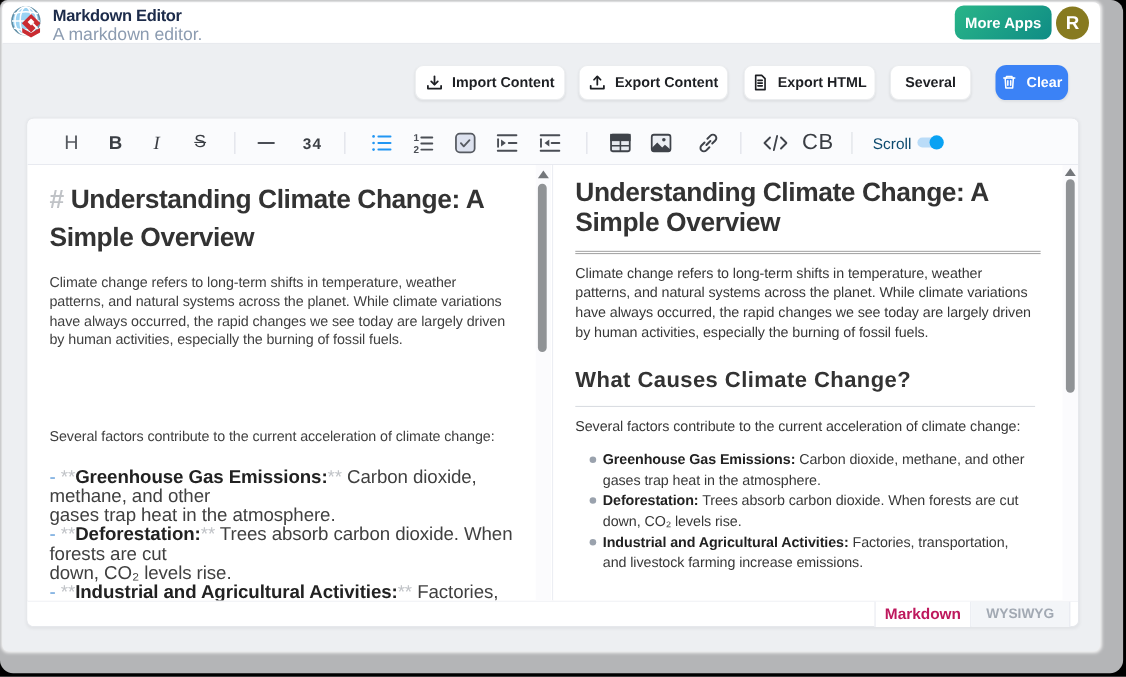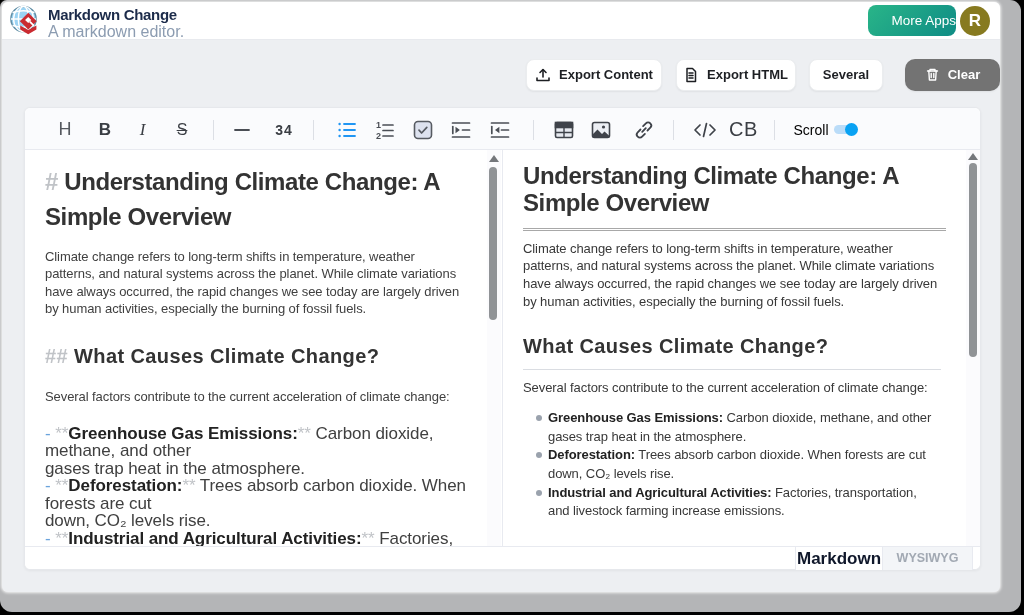--- a/index.html
+++ b/index.html
@@ -4,31 +4,31 @@
 <style>
 *{margin:0;padding:0;box-sizing:border-box}
 html,body{width:1024px;height:615px;background:#000;font-family:"Liberation Sans",sans-serif;overflow:hidden}
 .frame{position:absolute;left:0px;top:0px;width:1021px;height:612px;background:#b4b5b7;border-radius:7px 11px 12px 12px}
 .page{position:absolute;left:2px;top:2px;width:998px;height:590px;background:#edeff2;border-radius:6px;overflow:hidden;box-shadow:0 0 3px 1px rgba(255,255,255,.85)}
 
 .header{position:absolute;left:0;top:0;width:998px;height:38px;background:#fff;border-bottom:1px solid #e8eaee}
 .logo{position:absolute;left:1px;top:-3px}
 .title{position:absolute;left:46px;top:4px;font-size:15px;font-weight:700;color:#1c2b4a;letter-spacing:-.3px}
 .subtitle{position:absolute;left:46px;top:20.5px;font-size:16px;color:#8c9cb1}
-.moreapps{position:absolute;left:866px;top:3px;width:88px;height:31px;border-radius:8px;background:linear-gradient(135deg,#29b588,#0f8c85);color:#fff;font-size:13.5px;font-weight:400;text-align:right;line-height:31px}
+.moreapps{position:absolute;left:866px;top:3px;width:88px;height:31px;border-radius:8px;background:linear-gradient(135deg,#29b588,#0f8c85);color:#fff;font-size:13.5px;font-weight:700;text-align:center;line-height:31px}
 .avatar{position:absolute;left:958px;top:3.5px;width:30px;height:30px;border-radius:50%;background:#877a20;color:#fff;font-size:17px;font-weight:700;text-align:center;line-height:30px}
 
 .btnrow{position:absolute;left:0;top:56.5px;width:980px;height:33px}
 .btn{position:absolute;top:0;height:32.5px;background:#fff;border:1px solid #ebedef;border-radius:8px;box-shadow:0 1px 2px rgba(0,0,0,.06);font-size:13px;font-weight:700;color:#1d1f23;display:flex;align-items:center;justify-content:center;gap:8px}
 .btn svg{flex:0 0 auto}
 #b-import{left:375px;width:137px}
 #b-exportc{left:524px;width:136px}
 #b-exporth{left:673.5px;width:120px}
 #b-examples{left:807px;width:74px}
-#b-clear{left:903px;width:95px;background:#737373;border:none;border-radius:10px;color:#fff}
+#b-clear{left:903px;width:66px;background:#3b82f6;border:none;border-radius:10px;color:#fff}
 
 .panel{position:absolute;left:22px;top:105px;width:957px;height:463px;background:#fff;border:1px solid #e6e8ec;border-radius:6px;box-shadow:0 1px 3px rgba(0,0,0,.05)}
 .toolbar{position:absolute;left:0;top:0;width:955px;height:42px;background:#fafbfd;border-bottom:1px solid #e8eaf0;border-radius:6px 6px 0 0}
 .ti{position:absolute;top:9.5px;width:24px;height:24px;display:flex;align-items:center;justify-content:center;color:#4a4e55}
 .tsep{position:absolute;top:11.5px;width:1px;height:20px;background:#dcdfe5}
 
 .content{position:absolute;left:0;top:42px;width:955px;height:396px;overflow:hidden}
 .lpane{position:absolute;left:0;top:0;width:477px;height:396px;background:#fff}
 .rpane{position:absolute;left:478px;top:0;width:477px;height:396px;background:#fff}
 .vdiv{position:absolute;left:477px;top:0;width:1px;height:396px;background:#e8eaf0}
@@ -49,21 +49,21 @@
 .rh1{position:absolute;left:20px;top:11.5px;width:423px;font-size:24px;line-height:27.5px;font-weight:700;color:#333;letter-spacing:-.4px;padding-bottom:11px;border-bottom:3px double #a8a8a8}
 .rp1{position:absolute;left:20px;top:89.5px;font-size:13px;line-height:17.8px;color:#383838;letter-spacing:-.08px}
 .rh2{position:absolute;left:20px;top:182px;width:418px;font-size:20px;line-height:29px;font-weight:700;color:#333;letter-spacing:.4px;padding-bottom:8px;border-bottom:1px solid #dadde2}
 .rp2{position:absolute;left:20px;top:228.5px;font-size:13px;line-height:17.8px;color:#383838;letter-spacing:-.08px}
 .rul{position:absolute;left:20px;top:258.8px;font-size:13px;line-height:18.7px;color:#383838;letter-spacing:-.08px}
 .pli{position:relative;padding-left:25px}
 .bullet{position:absolute;left:13px;top:6px;width:6px;height:6px;border-radius:50%;background:#9aa2ad}
 .rul b,.rp1 b{color:#222}
 
 .footer{position:absolute;left:0;top:438px;width:955px;height:23px;background:#fff;border-top:1px solid #e8eaf0;border-radius:0 0 6px 6px}
-.tab1{position:absolute;left:770px;top:0;width:88px;height:23px;border-left:1px solid #e8eaf0;border-right:1px solid #e8eaf0;background:#fff;color:#0f172a;font-size:17px;font-weight:700;text-align:center;line-height:23px}
+.tab1{position:absolute;left:770px;top:0;width:88px;height:23px;border-left:1px solid #e8eaf0;border-right:1px solid #e8eaf0;background:#fff;color:#be185d;font-size:14px;font-weight:700;text-align:center;line-height:23px}
 .tab2{position:absolute;left:858px;top:0;width:90px;height:23px;background:#f3f5f8;color:#a2a9b3;font-size:12.5px;font-weight:700;text-align:center;line-height:23px;border-right:1px solid #e8eaf0}
 </style>
 </head>
 <body>
 <div class="frame"></div>
 <div class="page">
   <div class="header">
     <div class="logo">
       <svg width="44" height="44" viewBox="0 0 44 44">
         <circle cx="20.5" cy="20" r="12.6" fill="#9bd3f3" stroke="#628fa6" stroke-width="1.5"></circle>
@@ -77,26 +77,31 @@
         <g transform="rotate(45 25.3 22.2)">
           <rect x="19.35" y="16.25" width="11.9" height="11.9" fill="#ca2b31"></rect>
         </g>
         <g transform="rotate(45 25.2 21)">
           <rect x="23" y="18.8" width="4.4" height="4.4" fill="#fff"></rect>
         </g>
         <line x1="26.8" y1="22.6" x2="30.6" y2="26.4" stroke="#fff" stroke-width="1.8"></line>
         <path d="M17.2 26.4 L25.2 30.9 L33.4 26.4 L33.4 30.6 L25.2 35.2 L17.2 30.6 Z" fill="#ca2b31"></path>
       </svg>
     </div>
-    <div class="title">Markdown Change</div>
+    <div class="title">Markdown Editor</div>
     <div class="subtitle">A markdown editor.</div>
     <div class="moreapps">More Apps</div>
     <div class="avatar">R</div>
   </div>
   <div class="btnrow">
+    <div class="btn" id="b-import"><svg width="16" height="16" viewBox="0 0 16 16" fill="none" stroke="#1d1f23" stroke-width="1.6" stroke-linecap="round" stroke-linejoin="round">
+          <path d="M2 11v2.5h12V11"></path>
+          <path d="M8 2.5v7"></path>
+          <path d="M5 7l3 3 3-3"></path>
+        </svg>Import Content</div>
     <div class="btn" id="b-exportc"><svg width="16" height="16" viewBox="0 0 16 16" fill="none" stroke="#1d1f23" stroke-width="1.6" stroke-linecap="round" stroke-linejoin="round">
           <path d="M2 11v2.5h12V11"></path>
           <path d="M8 10V3"></path>
           <path d="M5 5.5l3-3 3 3"></path>
         </svg>Export Content</div>
     <div class="btn" id="b-exporth"><svg width="16" height="16" viewBox="0 0 16 16" fill="none" stroke="#1d1f23" stroke-width="1.5">
           <path d="M4 1.5h5.5L12.5 4.5V14.5H4z" stroke-linejoin="round"></path>
           <path d="M6 6h4M6 8.5h4M6 11h4" stroke-linecap="round"></path>
         </svg>Export HTML</div>
     <div class="btn" id="b-examples">Several</div>
@@ -190,29 +195,28 @@
       <div class="tsep" style="left:648px"></div>
       <div class="ti" style="left:667px">
           <svg width="26" height="24" fill="none" stroke="#3f434a" stroke-width="1.7" stroke-linecap="round" stroke-linejoin="round">
             <path d="M8 7l-5 5 5 5"></path>
             <path d="M18 7l5 5-5 5"></path>
             <line x1="14.5" y1="5.5" x2="11.5" y2="18.5"></line>
           </svg>
         </div>
       <div class="ti" style="left:706.5px;font-size:20px;color:#3a3e44;letter-spacing:.5px">CB</div>
       <div class="tsep" style="left:749px"></div>
-      <div class="ti" style="left:768px;width:36px;font-size:14px;color:#000000">Scroll</div>
+      <div class="ti" style="left:768px;width:36px;font-size:14px;color:#0c4a6e">Scroll</div>
       <div style="position:absolute;left:809px;top:16.7px;width:22px;height:9px;border-radius:4.5px;background:#badcf8"></div>
       <div style="position:absolute;left:819.5px;top:14.8px;width:13px;height:13px;border-radius:50%;background:#09a2f3"></div>
     </div>
     <div class="content">
       <div class="lpane">
         <div class="lh1"><span class="md">#</span> Understanding Climate Change: A<br>Simple Overview</div>
         <div class="lp1">Climate change refers to long-term shifts in temperature, weather<br>patterns, and natural systems across the planet. While climate variations<br>have always occurred, the rapid changes we see today are largely driven<br>by human activities, especially the burning of fossil fuels.</div>
-        <div class="lh2"><span class="md">##</span> What Causes Climate Change?</div>
         <div class="lp2">Several factors contribute to the current acceleration of climate change:</div>
         <div class="llist"><span class="dash">-</span> <span class="md">**</span><b>Greenhouse Gas Emissions:</b><span class="md">**</span> Carbon dioxide, methane, and other<br>gases trap heat in the atmosphere.<br><span class="dash">-</span> <span class="md">**</span><b>Deforestation:</b><span class="md">**</span> Trees absorb carbon dioxide. When forests are cut<br>down, CO₂ levels rise.<br><span class="dash">-</span> <span class="md">**</span><b>Industrial and Agricultural Activities:</b><span class="md">**</span> Factories, transportation,<br>and livestock farming increase emissions.</div>
         <div class="sbar" style="left:461.5px">
           <div class="sarrow" style="left:2px;top:4.5px"></div>
           <div class="sthumb" style="left:2.5px;top:17px;height:153px"></div>
         </div>
       </div>
       <div class="vdiv"></div>
       <div class="rpane">
         <div class="rh1">Understanding Climate Change: A<br>Simple Overview</div>

